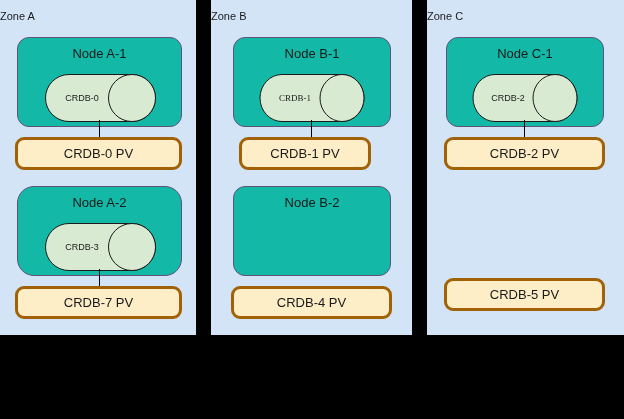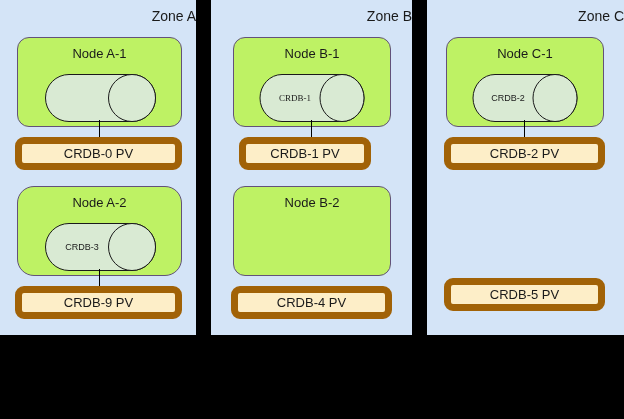--- a/index.html
+++ b/index.html
@@ -18,46 +18,46 @@
   .zone {
     position: absolute;
     background: #d4e4f7;
     box-sizing: border-box;
   }
   .zone-title {
     position: absolute;
     top: 8px;
     left: 0;
     right: 0;
-    text-align: right;
-    font-size: 14px;
+    text-align: left;
+    font-size: 11px;
     color: #1a1a1a;
     line-height: 16px;
   }
   .node {
     position: absolute;
-    background: #bef264;
+    background: #14b8a6;
     border: 1px solid #62527a;
     border-radius: 12px;
     box-sizing: border-box;
   }
   .node-title {
     position: absolute;
     top: 8px;
     left: 0;
     right: 0;
     text-align: center;
     font-size: 13px;
     color: #1a1a1a;
     line-height: 16px;
   }
   .pv {
     position: absolute;
     background: #fdeec8;
-    border: 7px solid #a16207;
+    border: 3px solid #a16207;
     border-radius: 9px;
     box-sizing: border-box;
     display: flex;
     align-items: center;
     justify-content: center;
   }
   .pv-label {
     font-size: 13px;
     color: #1a1a1a;
   }
@@ -94,20 +94,21 @@
   <div class="zone" style="left:0px; top:0px; width:196px; height:335px;">
     <div class="zone-title">Zone A</div>
 
     <div class="node" style="left:17px; top:37px; width:165px; height:90px;">
       <div class="node-title">Node A-1</div>
       <div class="cyl" style="left:27px; top:36px; width:111px; height:48px;">
         <svg width="111" height="48" viewBox="0 0 111 48">
           <path d="M 24 0.5 L 87 0.5 A 23.5 23.5 0 0 1 87 47.5 L 24 47.5 A 23.5 23.5 0 0 1 24 0.5 Z" fill="#d9ead3" stroke="#1a1a1a" stroke-width="1"></path>
           <ellipse cx="87" cy="24" rx="23.5" ry="23.5" fill="#d9ead3" stroke="#1a1a1a" stroke-width="1"></ellipse>
         </svg>
+        <div class="cyl-label" style="width:74px;">CRDB-0</div>
       </div>
     </div>
 
     <div class="connector" style="left:99px; top:120px; height:18px;"></div>
 
     <div class="pv" style="left:15px; top:137px; width:167px; height:33px;">
       <span class="pv-label">CRDB-0 PV</span>
     </div>
 
     <div class="node" style="left:17px; top:186px; width:165px; height:90px;border-radius:17px;">
@@ -117,21 +118,21 @@
           <path d="M 24 0.5 L 87 0.5 A 23.5 23.5 0 0 1 87 47.5 L 24 47.5 A 23.5 23.5 0 0 1 24 0.5 Z" fill="#d9ead3" stroke="#1a1a1a" stroke-width="1"></path>
           <ellipse cx="87" cy="24" rx="23.5" ry="23.5" fill="#d9ead3" stroke="#1a1a1a" stroke-width="1"></ellipse>
         </svg>
         <div class="cyl-label" style="width:74px;">CRDB-3</div>
       </div>
     </div>
 
     <div class="connector" style="left:99px; top:269px; height:18px;"></div>
 
     <div class="pv" style="left:15px; top:286px; width:167px; height:33px;">
-      <span class="pv-label">CRDB-9 PV</span>
+      <span class="pv-label">CRDB-7 PV</span>
     </div>
   </div>
 
   <div class="zone" style="left:211px; top:0px; width:201px; height:335px;">
     <div class="zone-title">Zone B</div>
 
     <div class="node" style="left:22px; top:37px; width:158px; height:90px;">
       <div class="node-title">Node B-1</div>
       <div class="cyl" style="left:26px; top:36px; width:104px; height:48px;">
         <svg width="104" height="48" viewBox="0 0 104 48">

